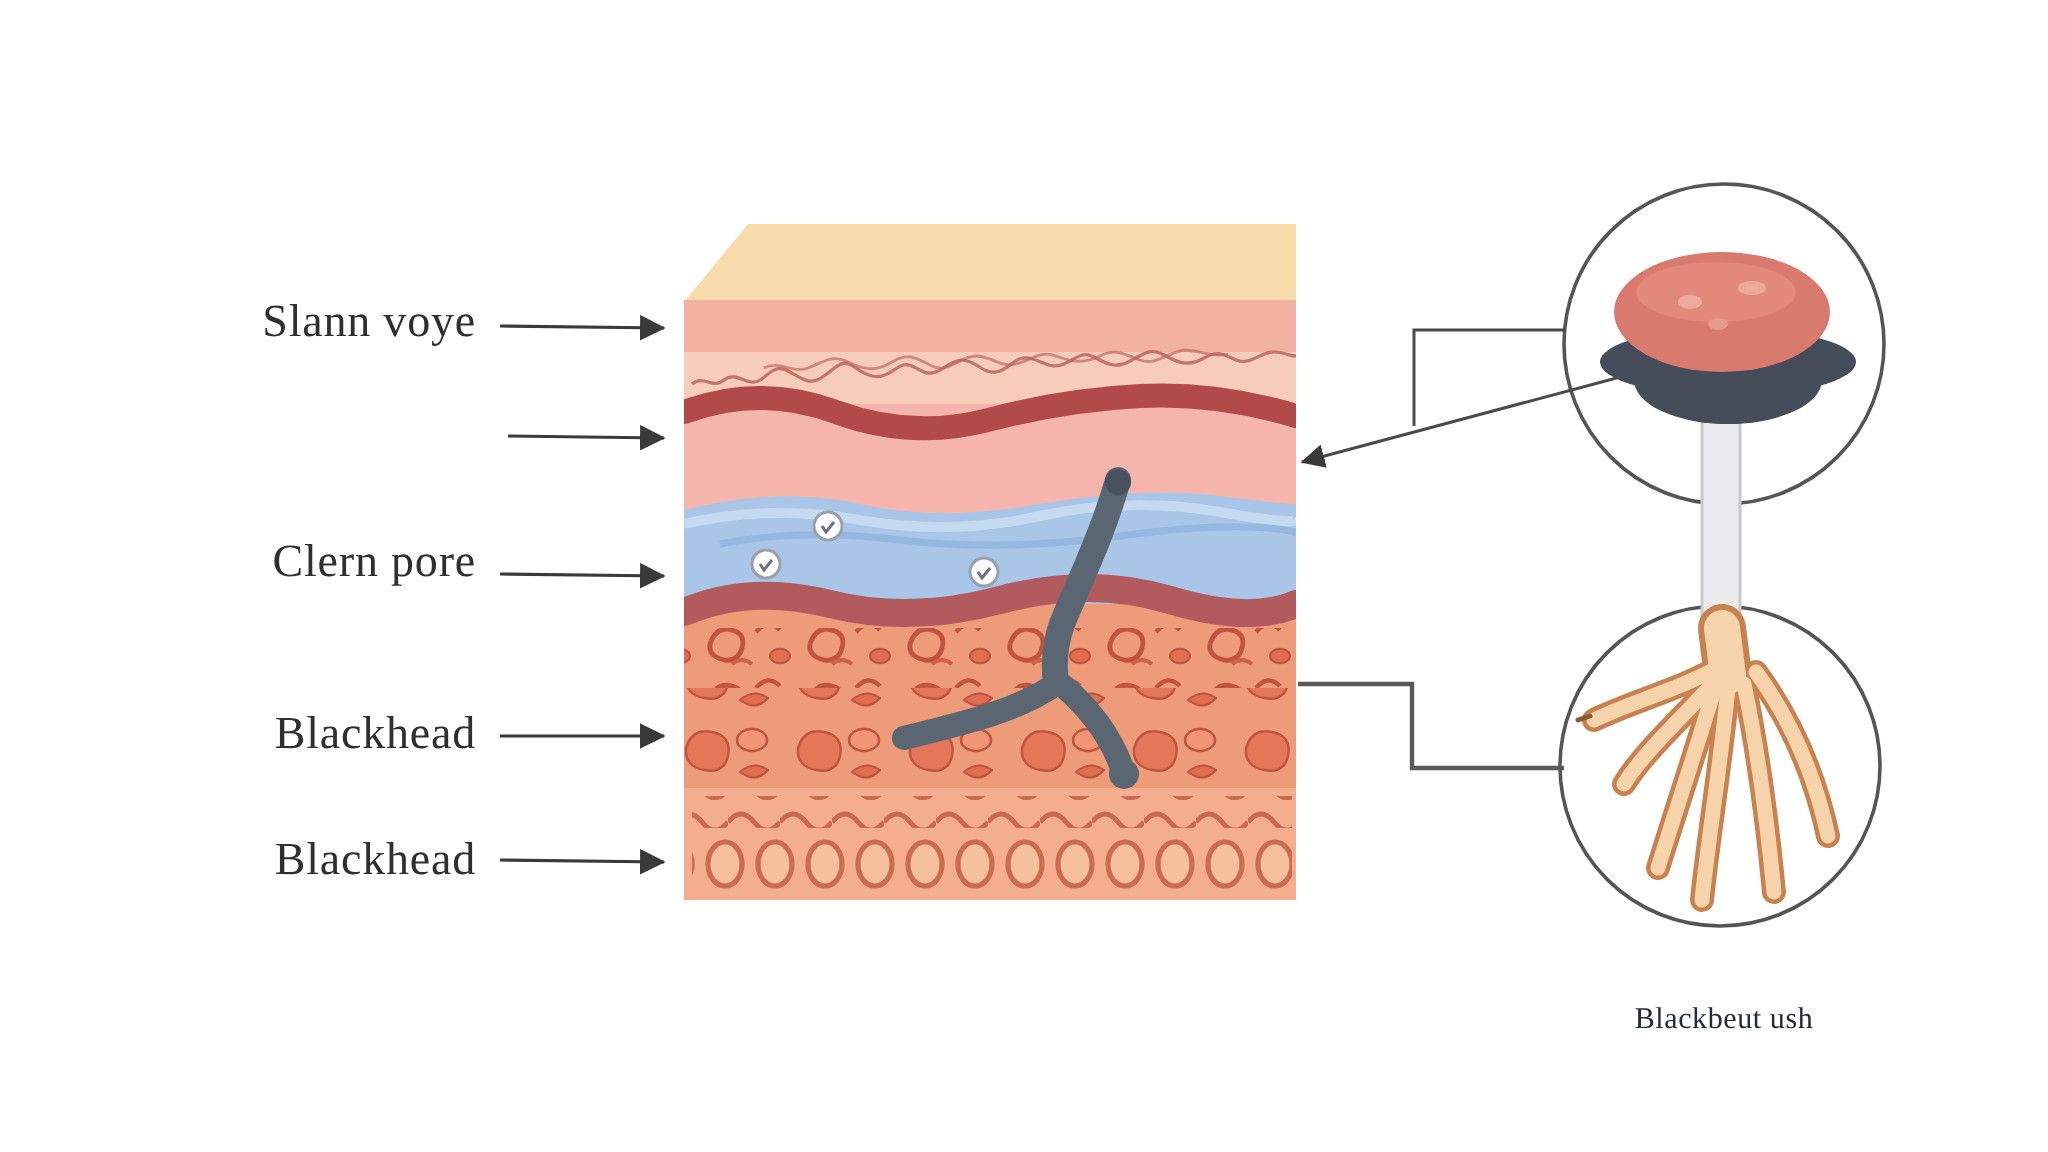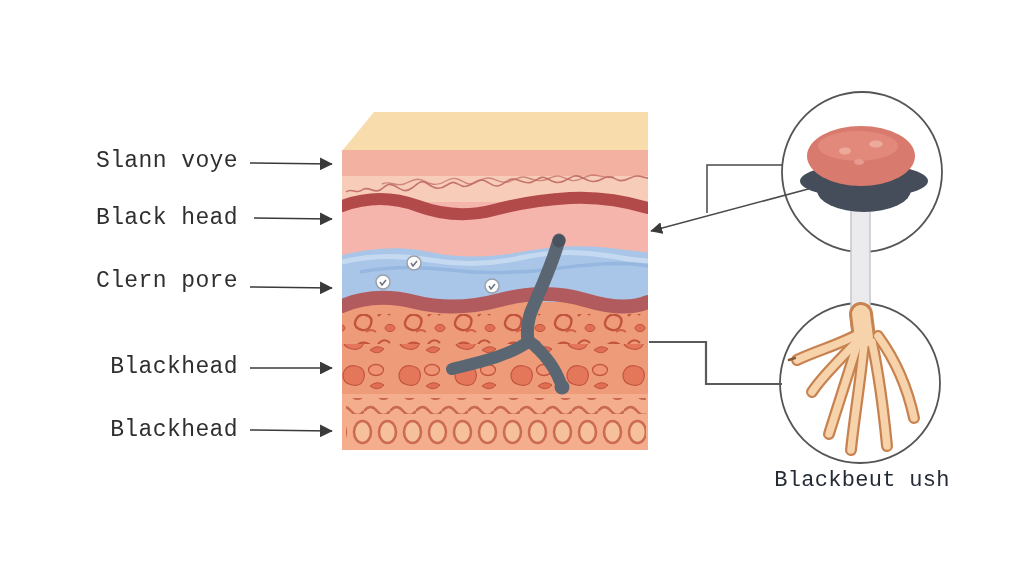--- a/index.html
+++ b/index.html
@@ -1,22 +1,22 @@
 <!DOCTYPE html>
 <html><head>
 <meta charset="utf-8">
 <style>
   html,body{margin:0;padding:0;background:#fff;}
   #stage{position:relative;width:1014px;height:576px;background:#ffffff;overflow:hidden;
-         font-family:Liberation Mono, monospace;}
+         font-family:Liberation Serif, serif;}
   #diagram-svg{position:absolute;left:0;top:0;}
   .layer-label{position:absolute;left:0;width:238px;text-align:right;
          font-size:23px;letter-spacing:.4px;color:#2f2f2f;line-height:28px;}
-  #inset-caption{position:absolute;left:762px;top:468px;width:200px;text-align:center;
-         font-size:22px;letter-spacing:.3px;color:#242b35;}
+  #inset-caption{position:absolute;left:762px;top:502px;width:200px;text-align:center;
+         font-size:15px;letter-spacing:.3px;color:#242b35;}
 </style>
 </head>
 <body>
 
 <div id="stage">
 
   <svg id="diagram-svg" width="1024" height="576" viewBox="0 0 1024 576">
     <defs>
       <marker id="arrow" markerWidth="9" markerHeight="8" refX="7.5" refY="4" orient="auto">
         <path d="M0,0 L8,4 L0,8 Z" fill="#3a3a3a"></path>
@@ -145,23 +145,20 @@
         <path d="M872,342 C880,380 884,415 887,446" stroke-width="7.5"></path>
         <path d="M878,336 C897,362 908,390 914,418" stroke-width="7.5"></path>
       </g>
       <path d="M795,358 l-6,2" stroke="#8a5a34" stroke-width="2.5"></path>
     </g>
   </svg>
 
   <div class="layer-label" style="top:147px">
     <span>Slann voye</span>
   </div>
-  <div class="layer-label" style="top:204px">
-    <span>Black head</span>
-  </div>
   <div class="layer-label" style="top:267px">
     <span>Clern pore</span>
   </div>
   <div class="layer-label" style="top:353px">
     <span>Blackhead</span>
   </div>
   <div class="layer-label" style="top:416px">
     <span>Blackhead</span>
   </div>
 

